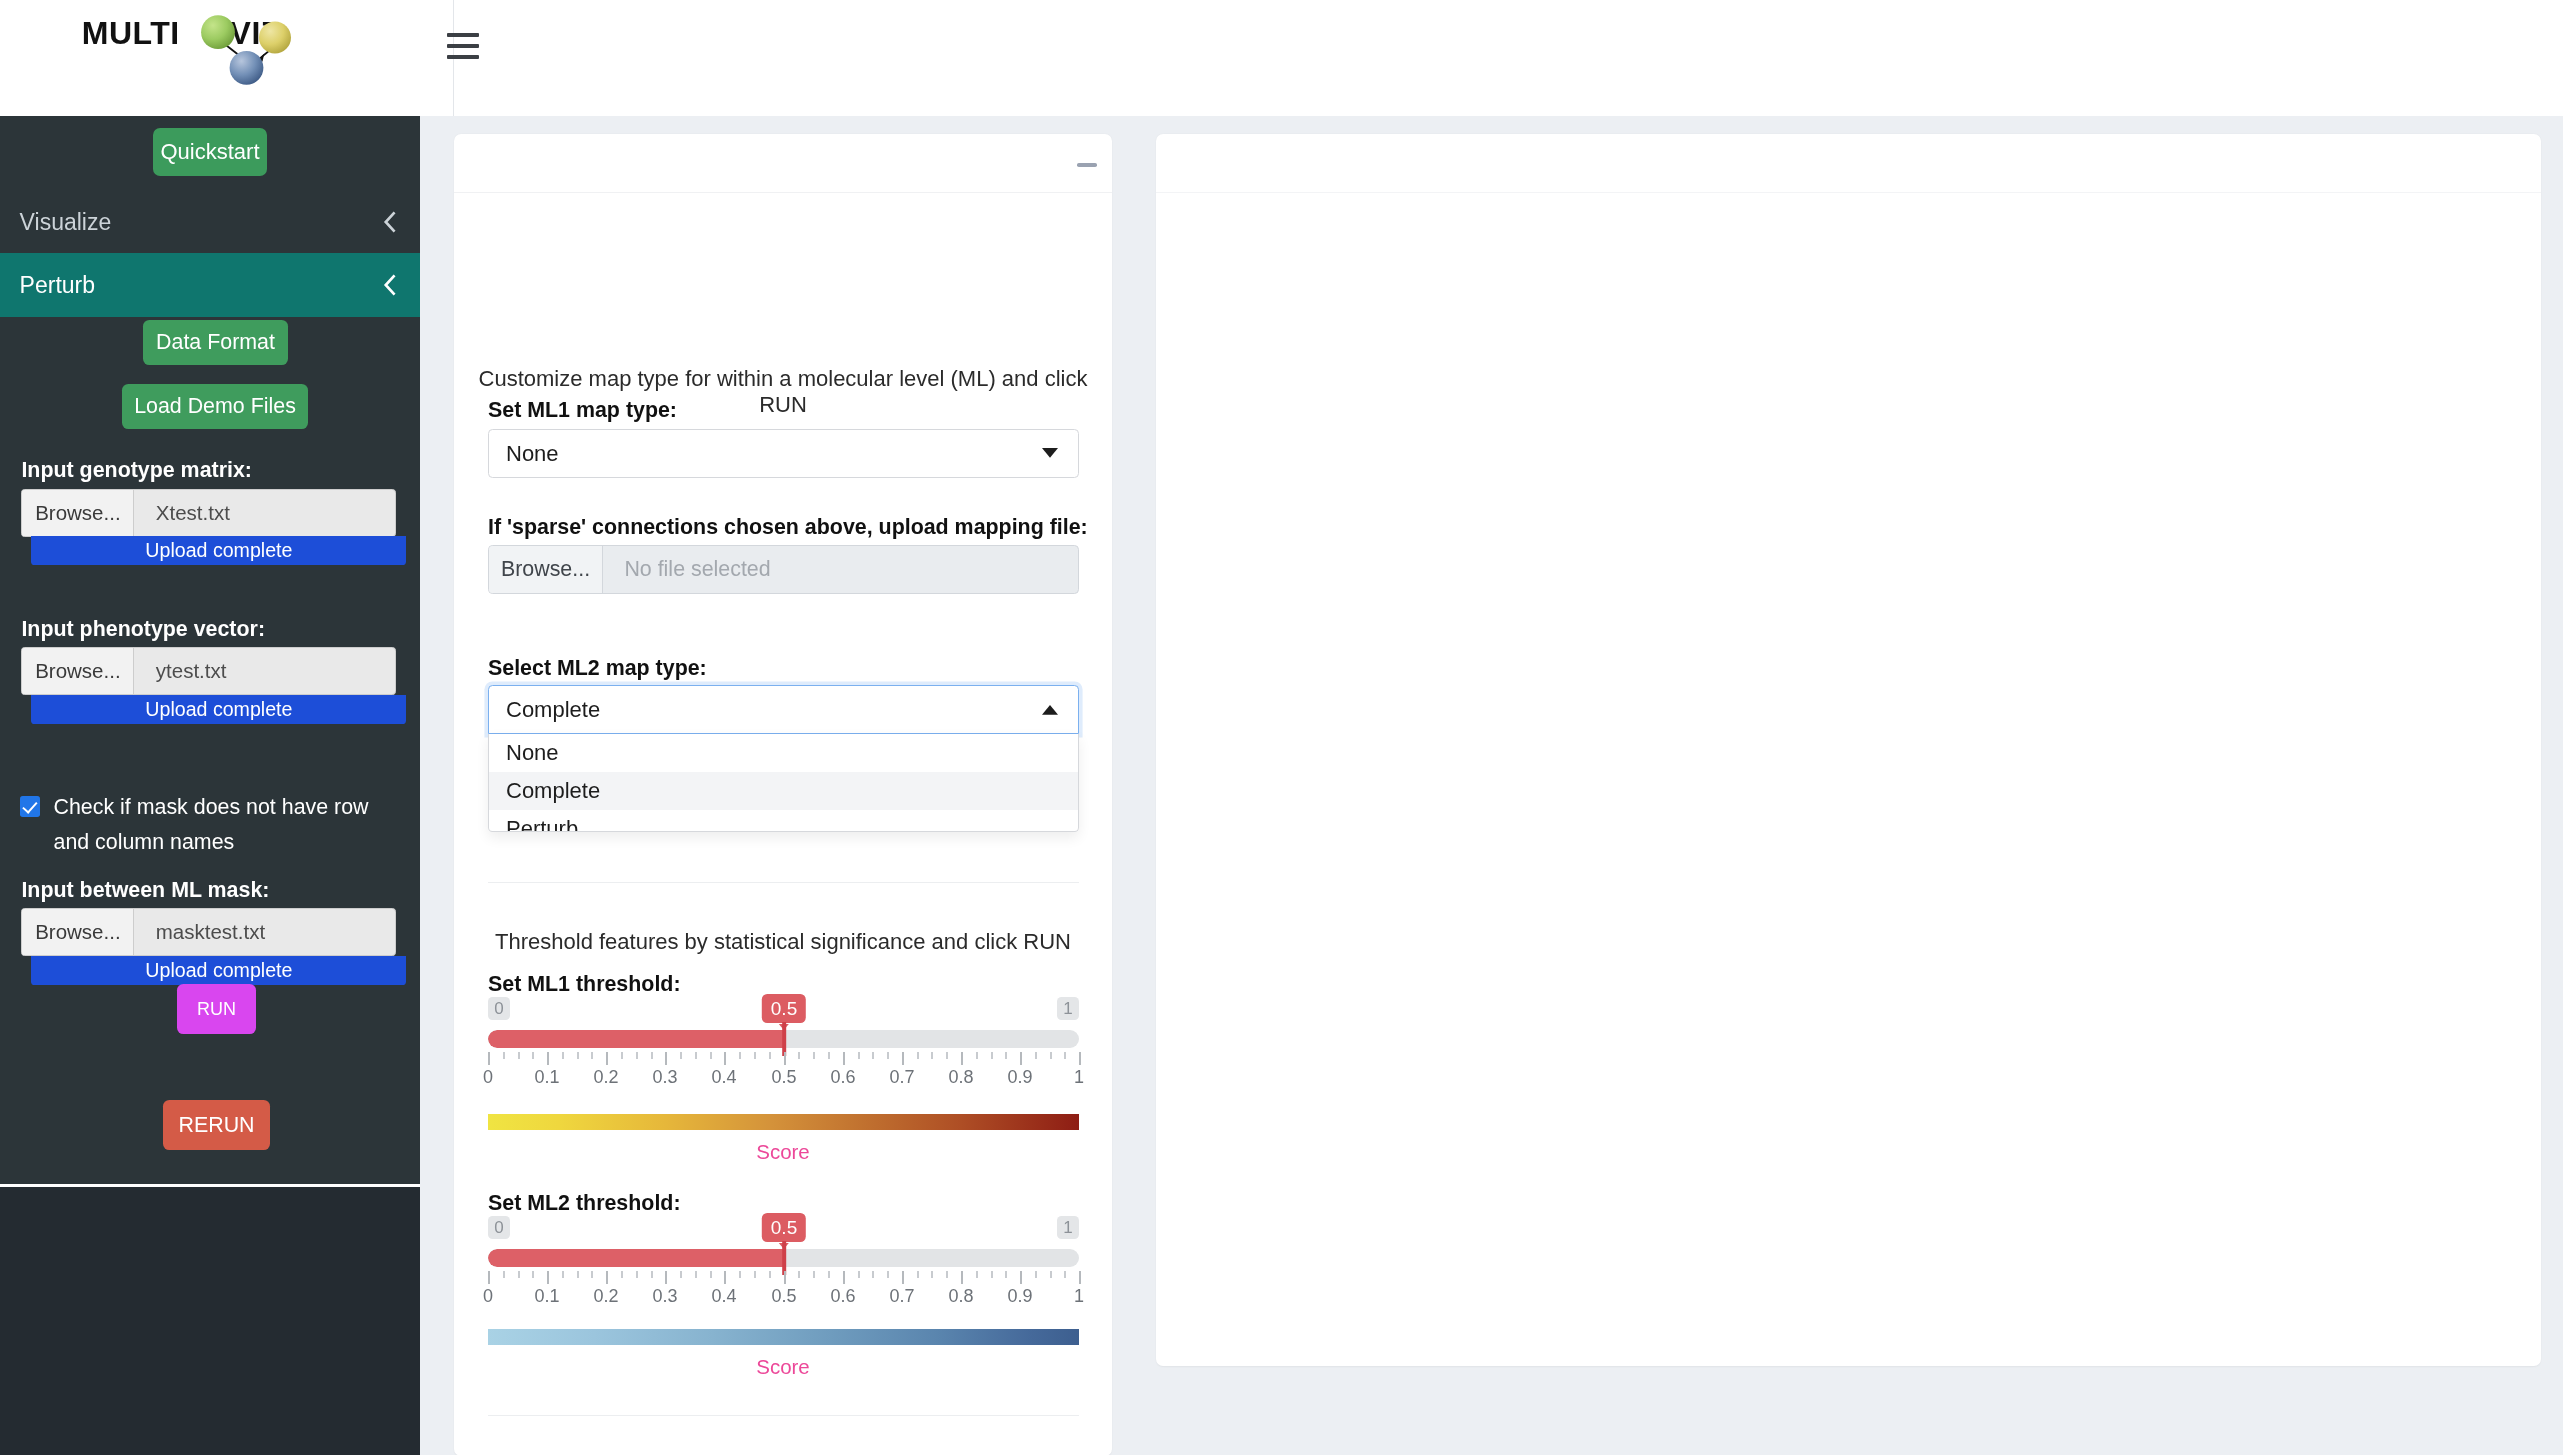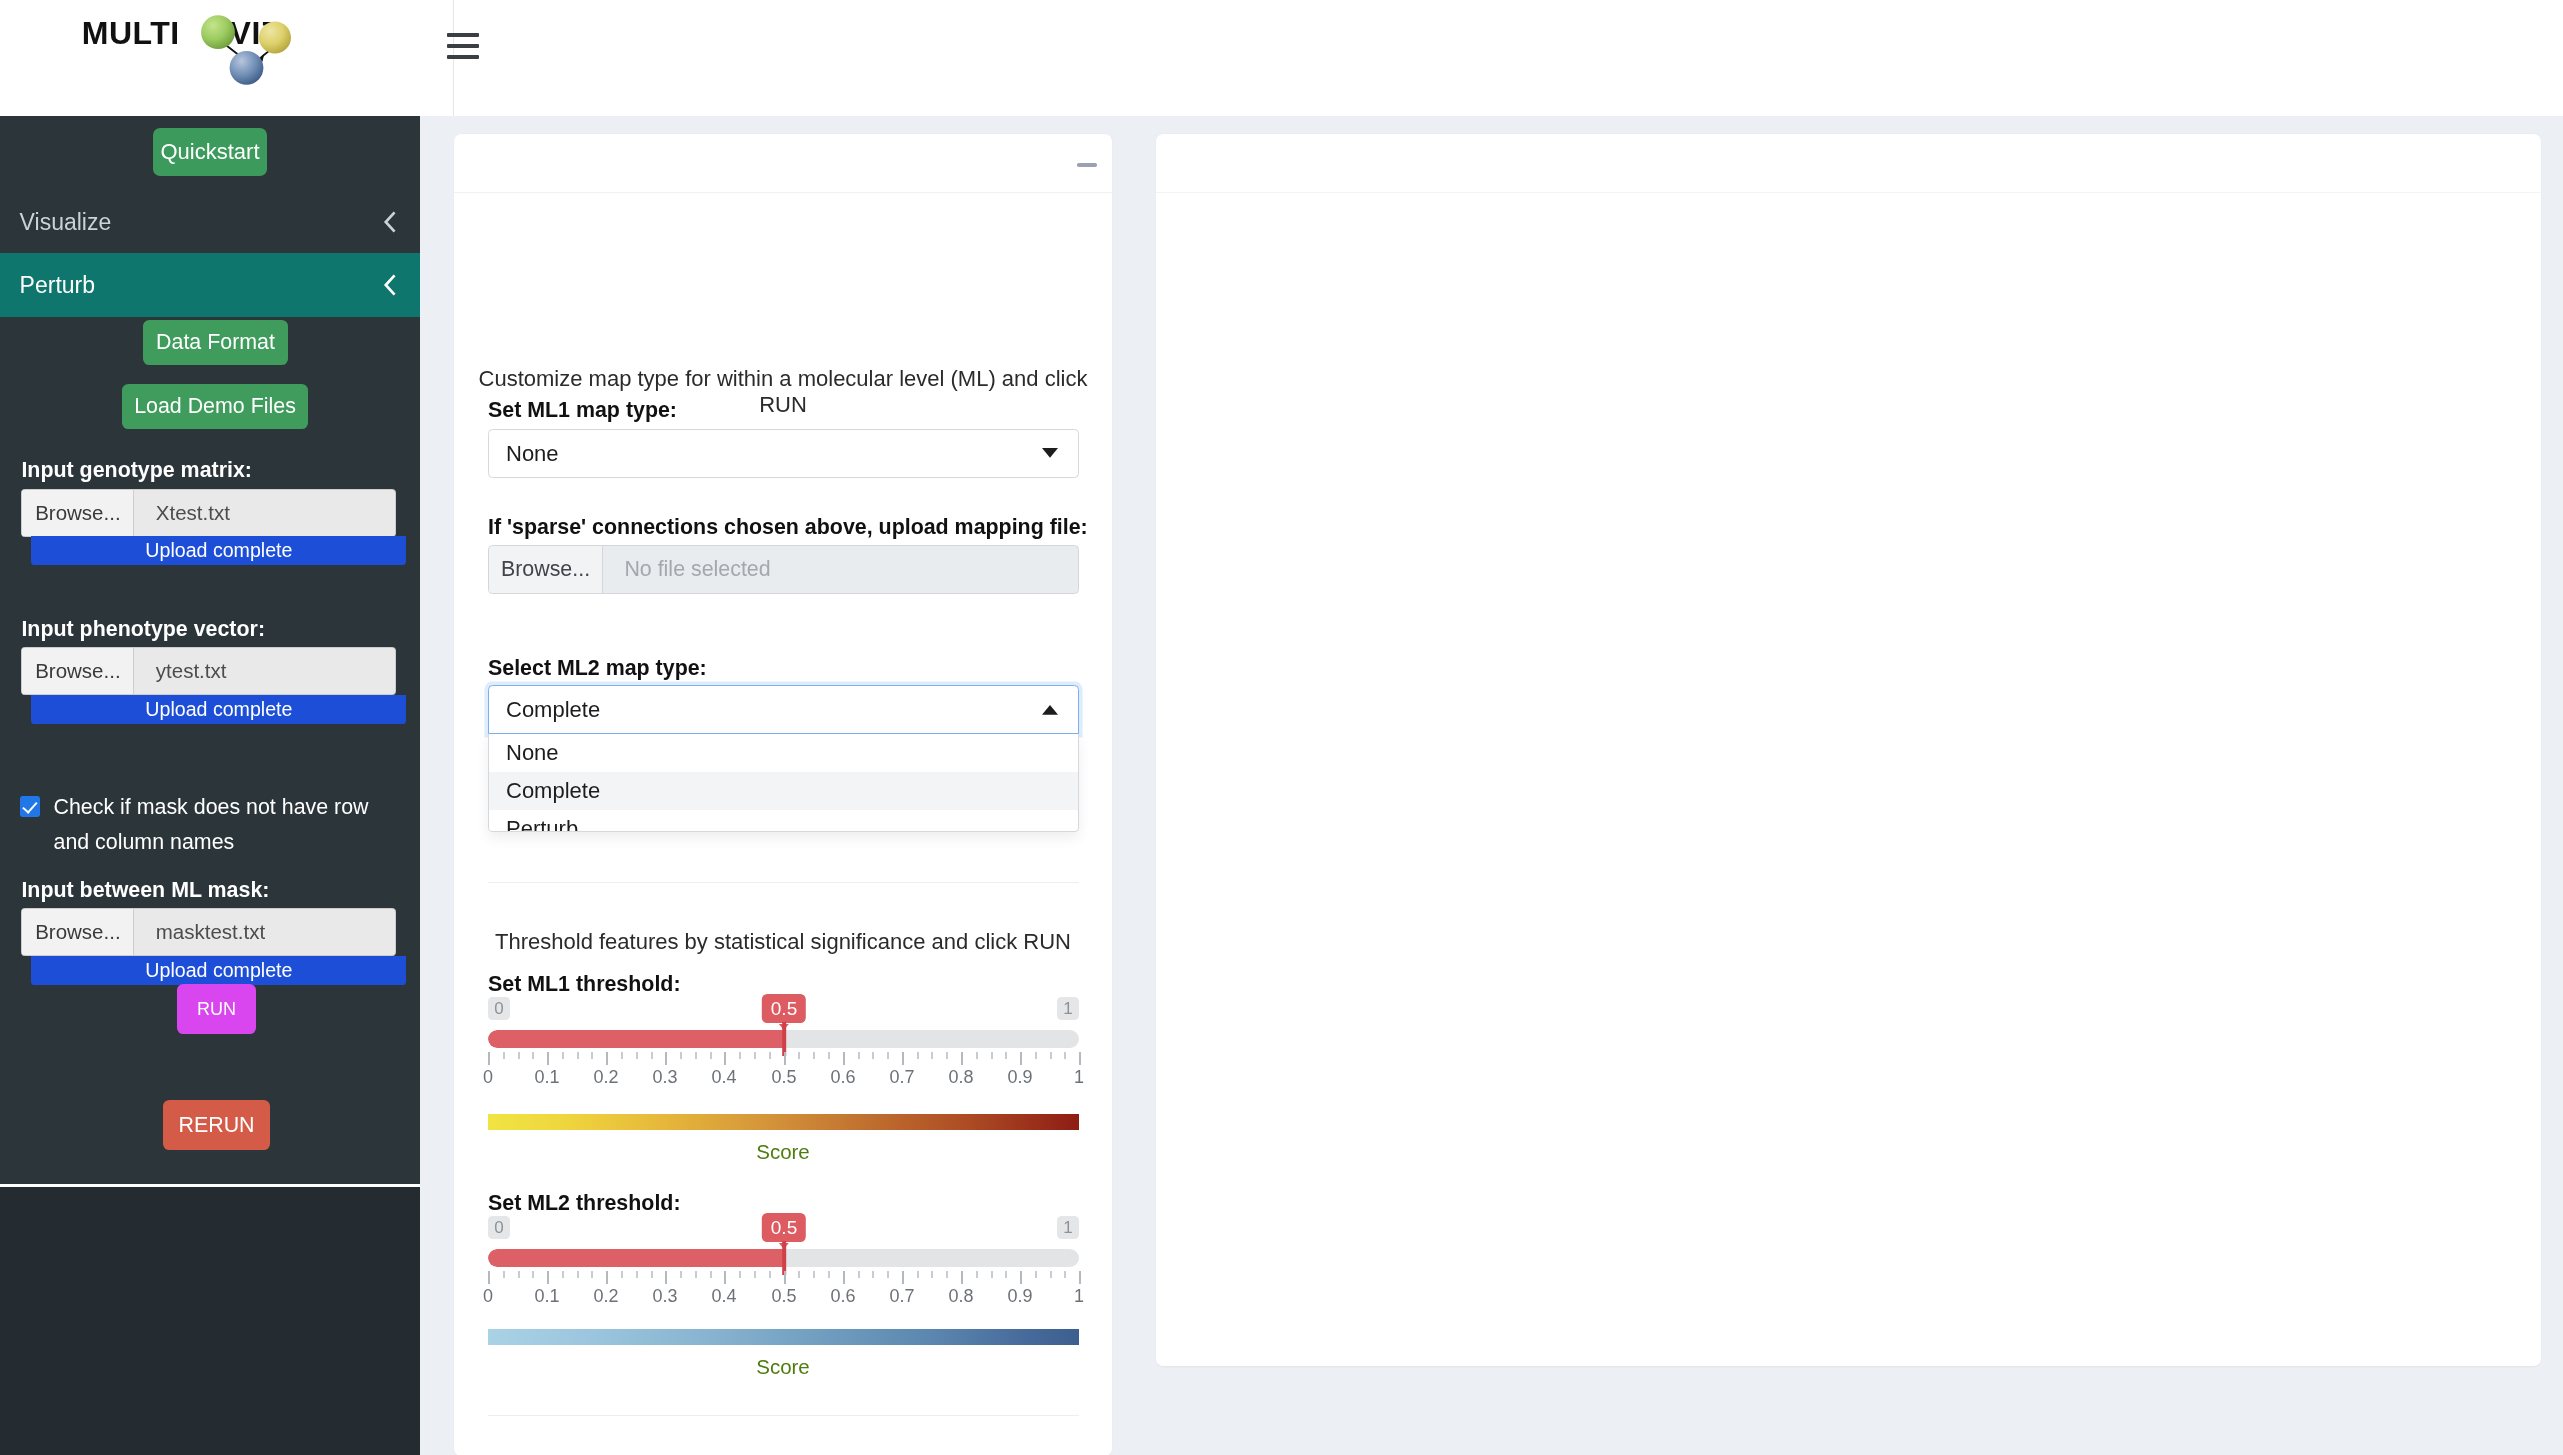--- a/index.html
+++ b/index.html
@@ -209,21 +209,21 @@
   .tickrow { position:absolute; left:34px; width:591px; height:12.5px; }
   .tick { position:absolute; top:0; width:1.8px; background:#c8cbcf; }
   .tick.major { height:12.5px; background:#b5b9bd; }
   .tick.minor { height:7.1px; }
   .ticklabels { position:absolute; left:34px; width:591px; height:21.4px; }
   .ticklabel { position:absolute; top:0; font-size:18px; color:#6d7278; transform:translateX(-50%); white-space:nowrap; }
 
   .colorbar { position:absolute; left:34px; width:591px; height:16px; }
   .colorbar.warm { background:linear-gradient(to right,#f0e442 0%,#efd73e 12%,#e6b73a 30%,#d4923a 48%,#c0702f 64%,#ae4e25 80%,#8e1d14 100%); }
   .colorbar.cool { background:linear-gradient(to right,#a9d2e5 0%,#9bc5dd 18%,#87b3cf 38%,#6f9cbe 58%,#5a85ae 76%,#45699a 92%,#3d5f8f 100%); }
-  .cb-caption { position:absolute; width:658px; text-align:center; font-size:20.5px; color:#4d7c0f; }
+  .cb-caption { position:absolute; width:658px; text-align:center; font-size:20.5px; color:#ec4899; }
 
   
   #right-card {
     position:absolute; left:1156px; top:134px; width:1385px; height:1232px;
     background:#ffffff; border-radius:7.1px; box-shadow:0 0.9px 1.8px rgba(0,0,0,0.05);
   }
   #right-header { position:absolute; left:0; top:0; width:1385px; height:59px; border-bottom:0.9px solid #f3f4f6; }
 </style>
 </head>
 <body>

